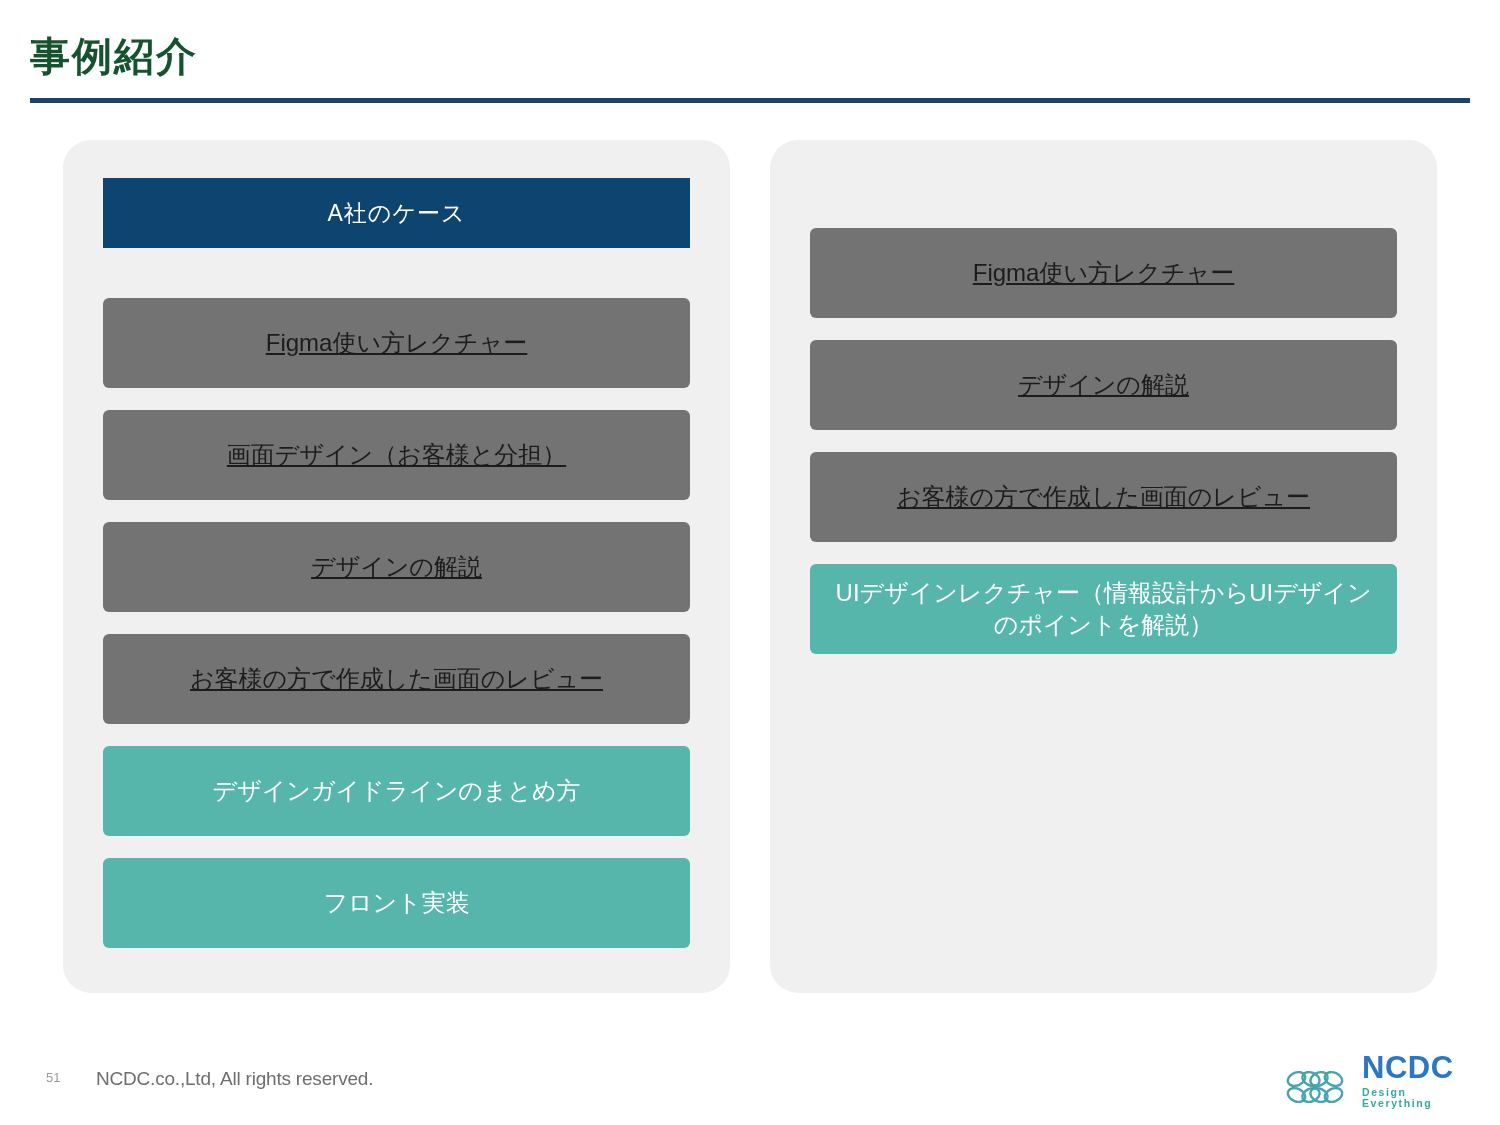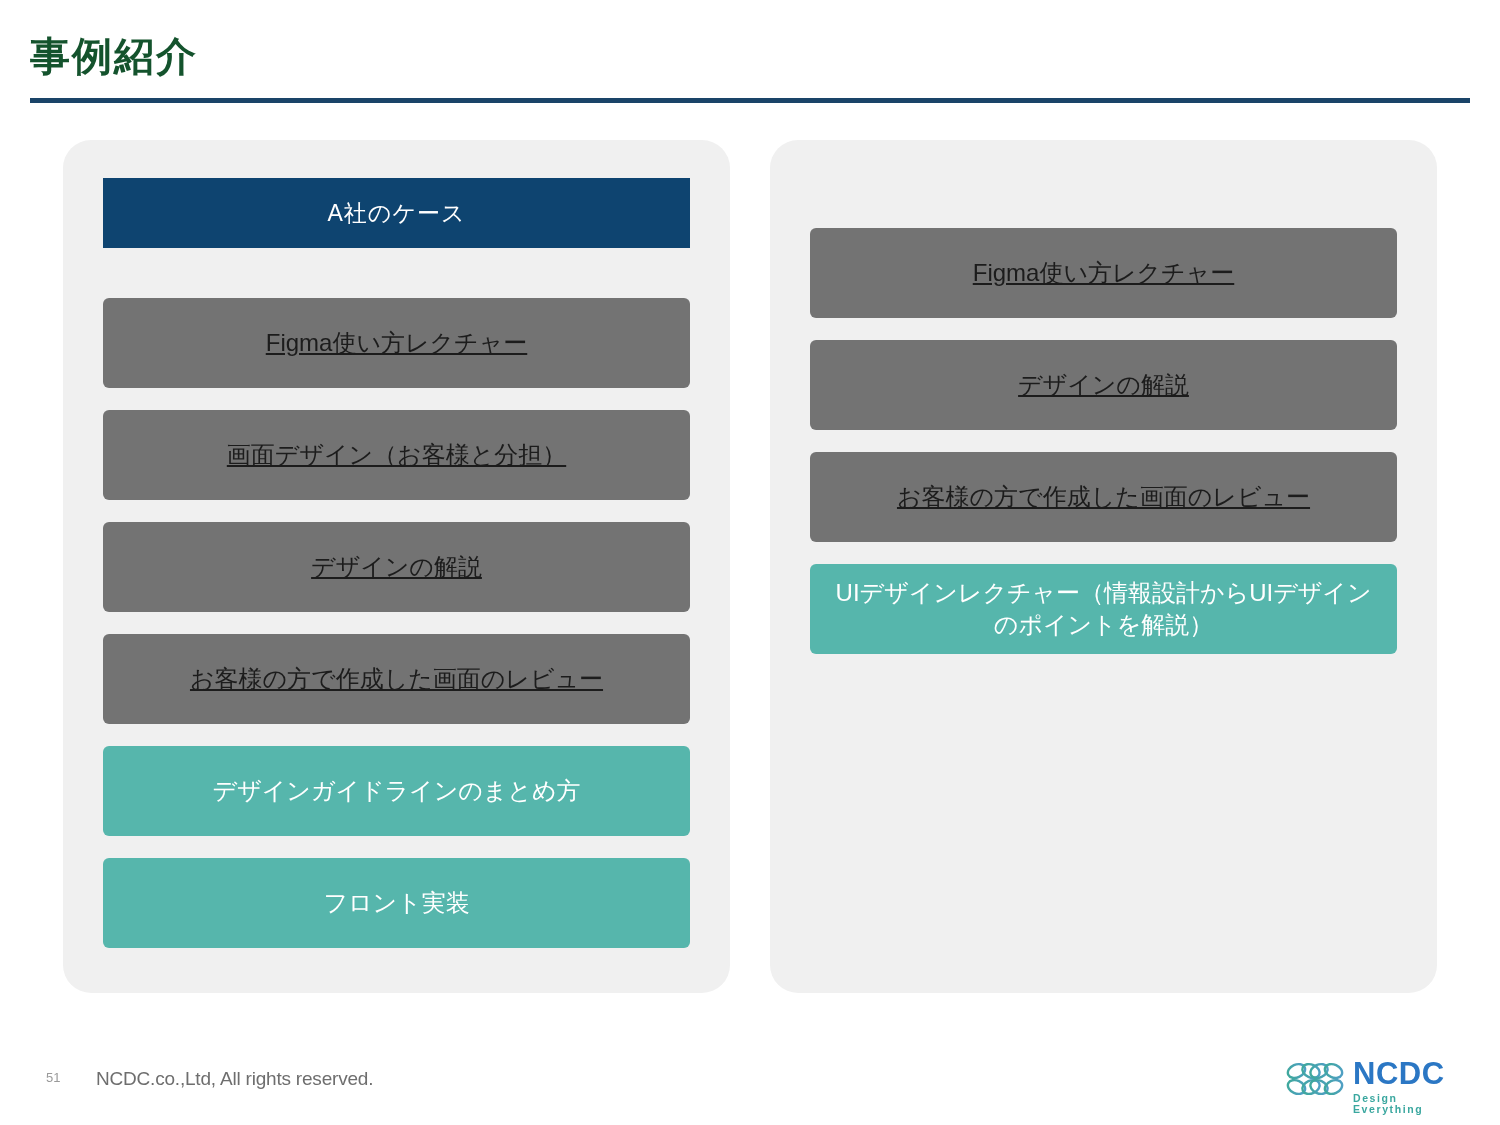--- a/index.html
+++ b/index.html
@@ -116,22 +116,22 @@
   }
 
   
   .logo {
     position: absolute;
     left: 1286px;
     top: 1058px;
     width: 186px;
     height: 50px;
     display: flex;
-    align-items: flex-start;
-    gap: 9px;
+    align-items: flex-end;
+    gap: 18px;
   }
   .logo-mark { width: 58px; height: 42px; flex: 0 0 auto; }
   .logo-text { display: flex; flex-direction: column; justify-content: center; }
   .logo-word {
     font-size: 31px;
     font-weight: 700;
     color: #2b77c4;
     letter-spacing: 0.5px;
     line-height: 1;
   }

